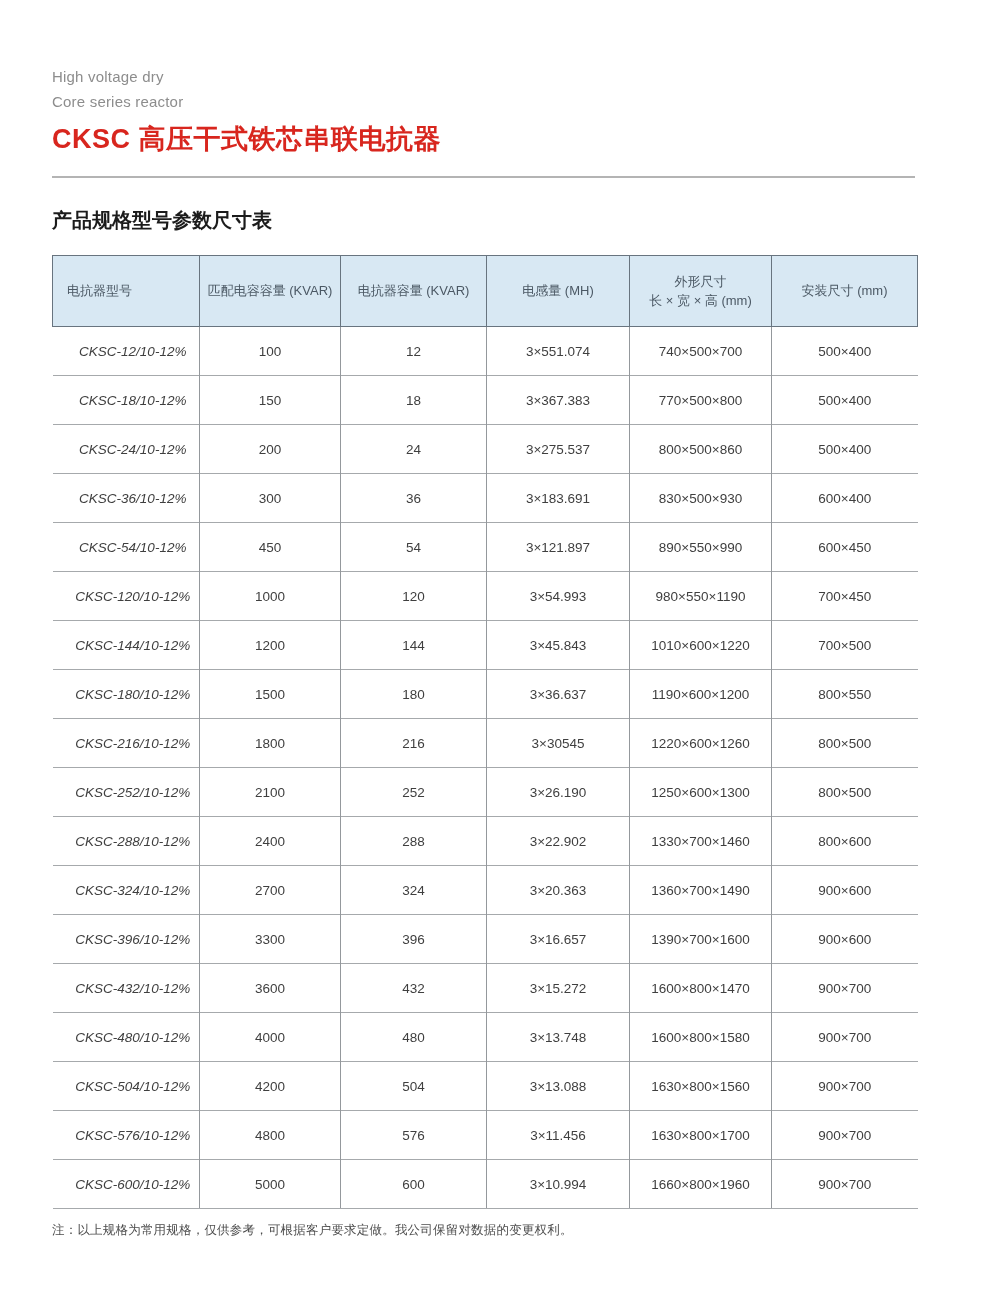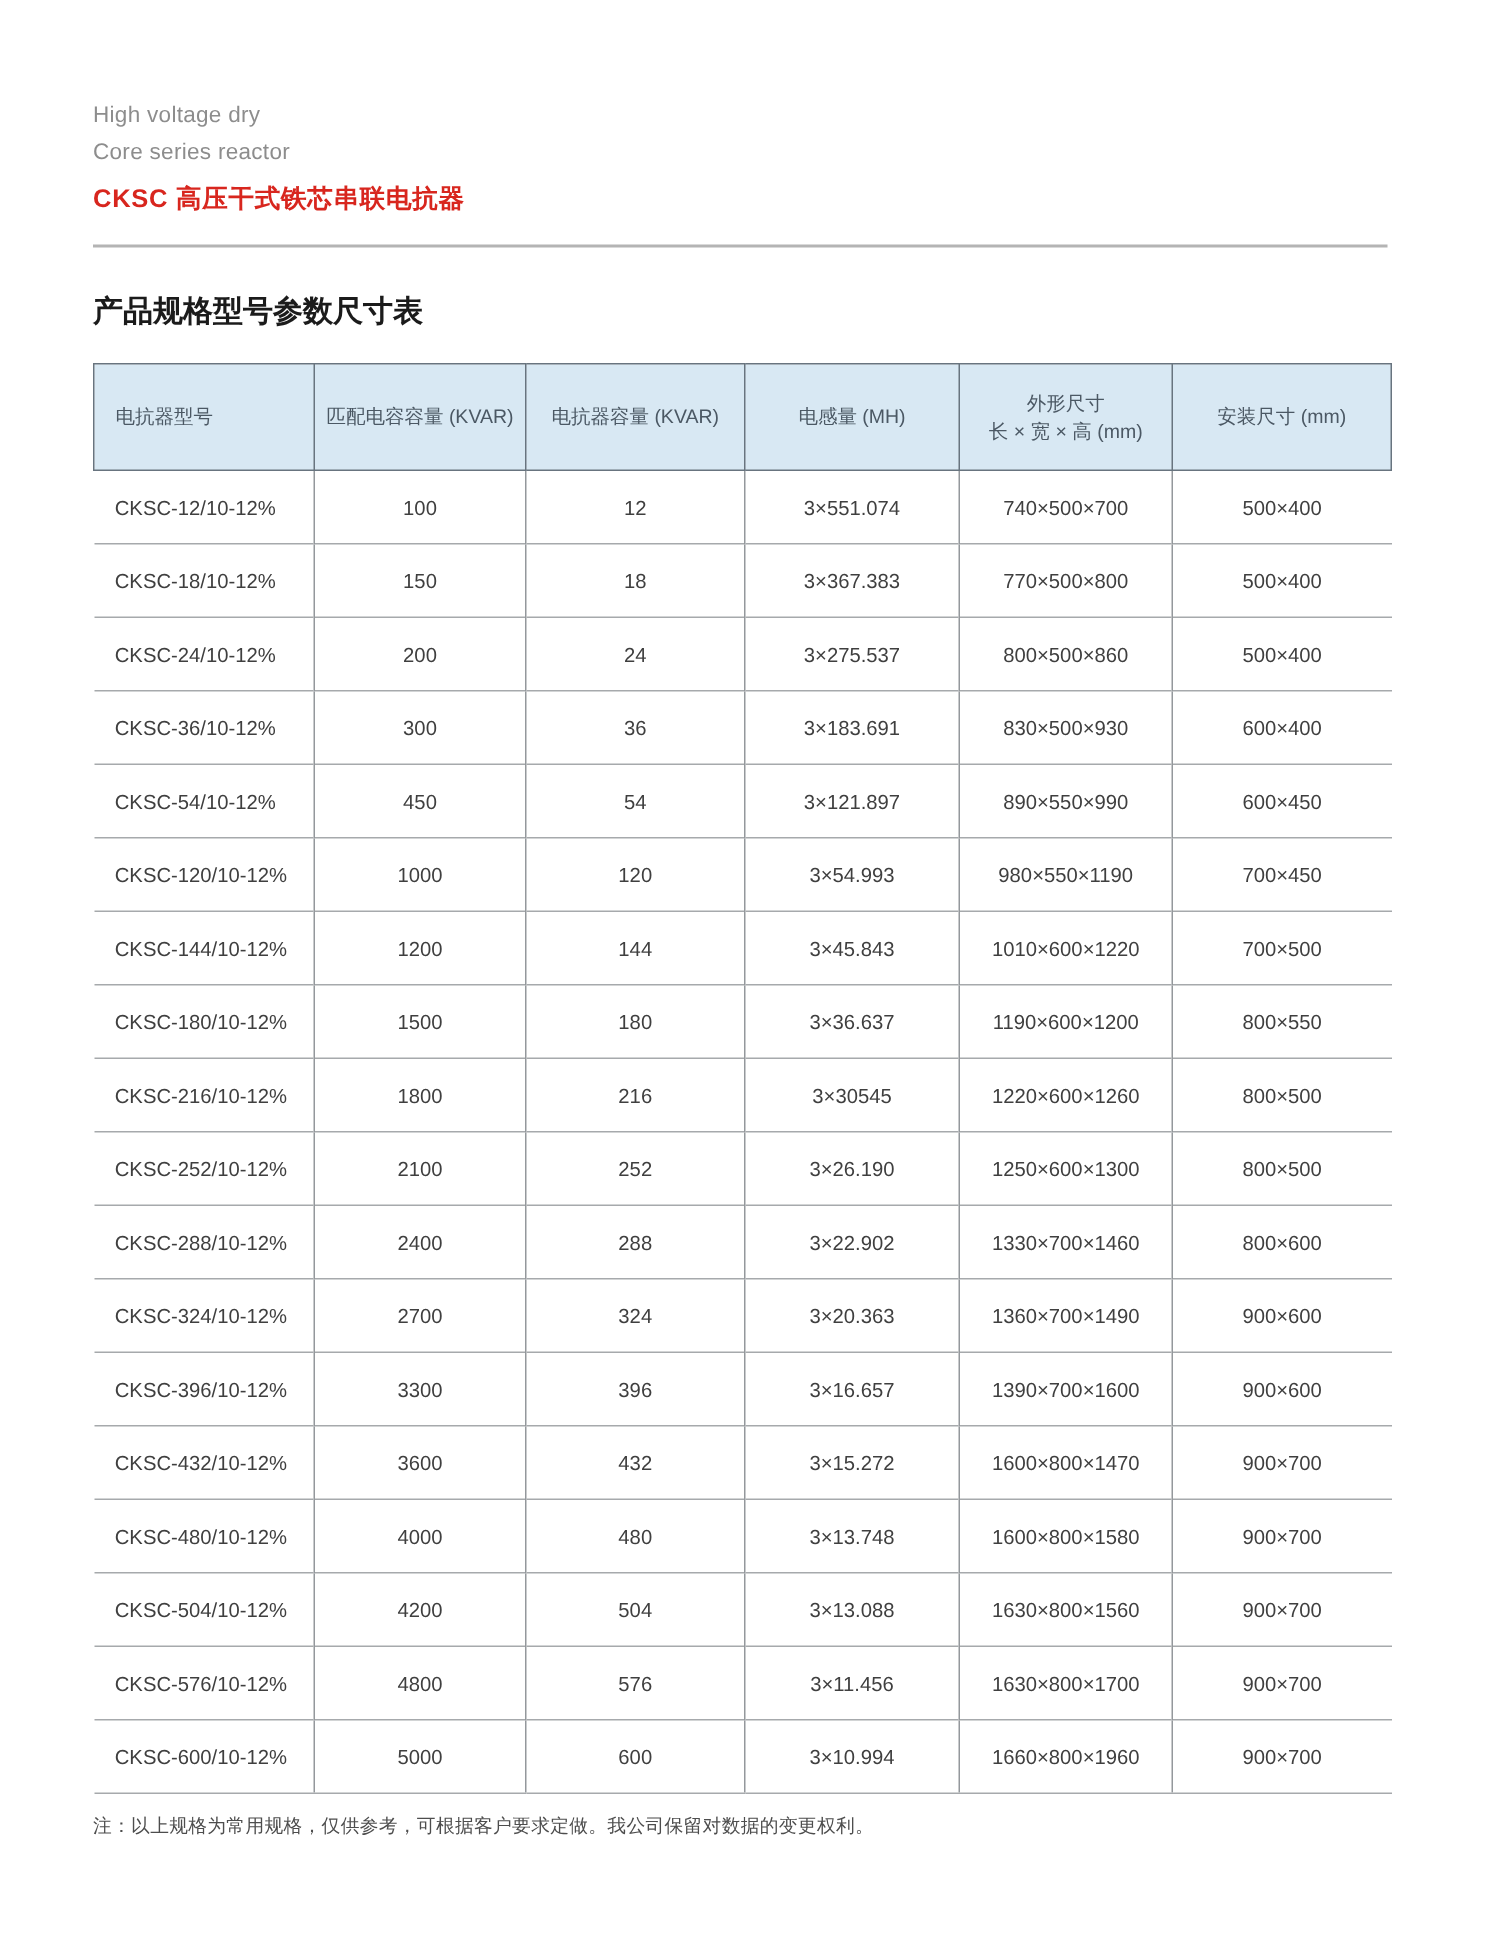--- a/index.html
+++ b/index.html
@@ -15,34 +15,34 @@
     -webkit-font-smoothing: antialiased;
   }
   .page {
     position: relative;
     width: 1000px;
     height: 1298px;
     background: #ffffff;
   }
   .content {
     position: absolute;
-    left: 62px;
+    left: 52px;
     top: 0;
     width: 865px;
   }
   .en-subtitle {
     margin-top: 64px;
     font-size: 15px;
     line-height: 25px;
     color: #8d8d8d;
     letter-spacing: 0.2px;
   }
   .main-title {
     margin-top: 7px;
-    font-size: 17px;
+    font-size: 27px;
     font-weight: bold;
     color: #d8261e;
     letter-spacing: 0.5px;
   }
   .title-divider {
     margin-top: 19px;
     width: 863px;
     height: 2px;
     background: #b4b4b4;
   }
@@ -83,22 +83,23 @@
     border-top: 1px solid #a6a9ac;
     padding: 0;
   }
   .spec-table tbody td + td {
     border-left: 1px solid #94989c;
   }
   .spec-table tbody tr:last-child td {
     border-bottom: 1px solid #a6a9ac;
   }
   .spec-table tbody td:first-child {
-    text-align: left;
+    text-align: center;
     padding-left: 14px;
+    font-style: italic;
   }
   .footnote {
     margin-top: 13px;
     font-size: 12.5px;
     color: #4d4d4d;
     letter-spacing: 0.2px;
   }
 </style>
 </head>
 <body>

